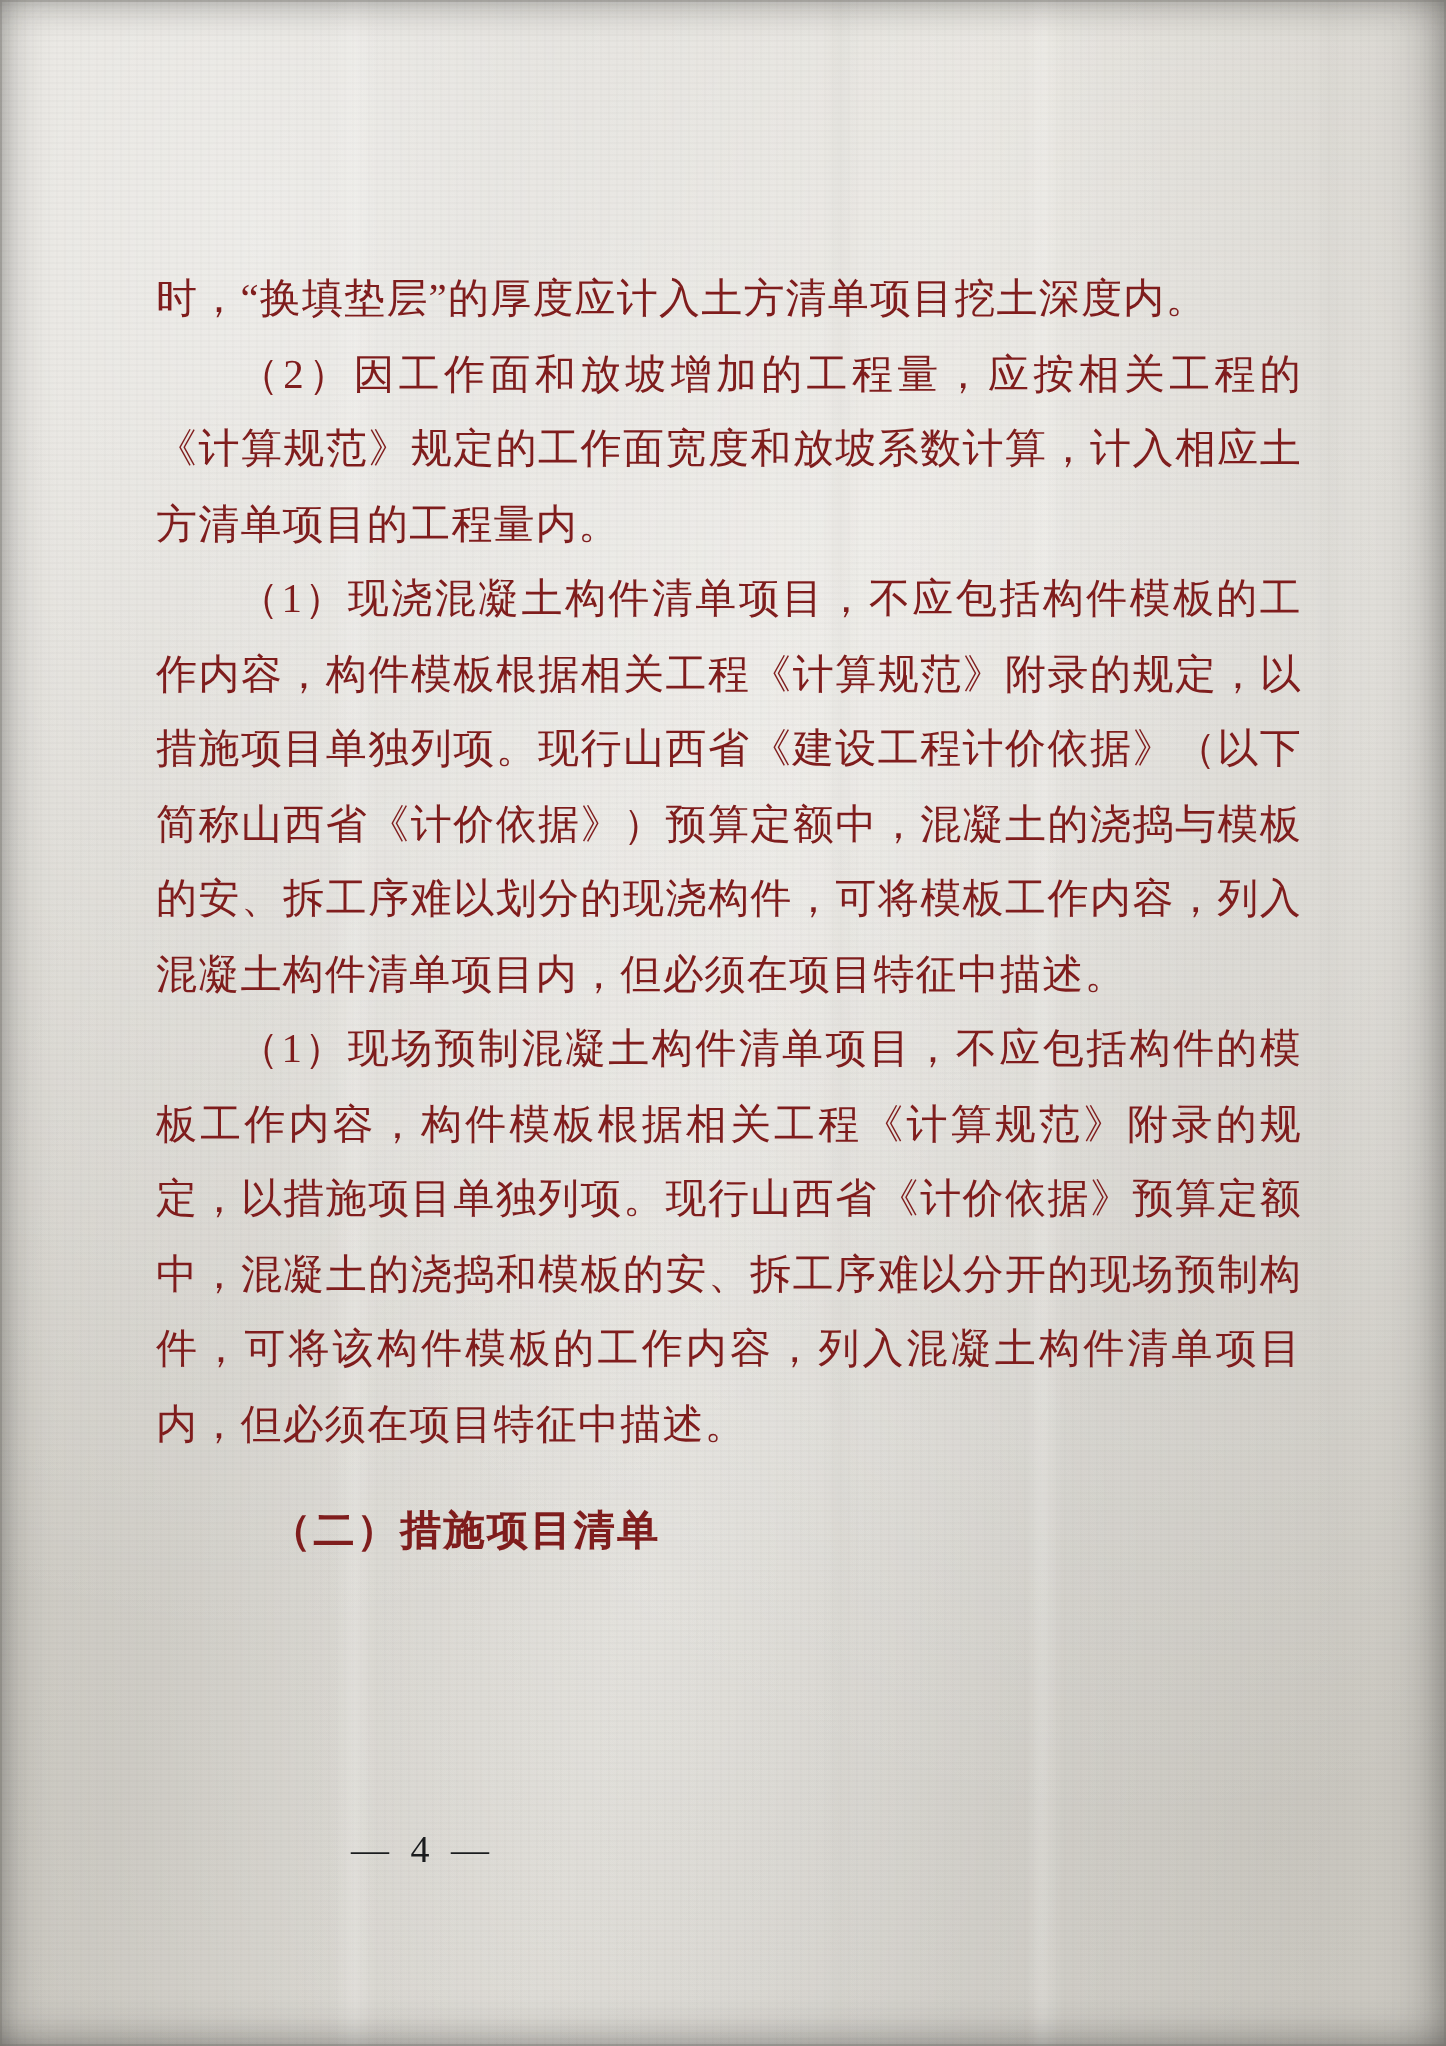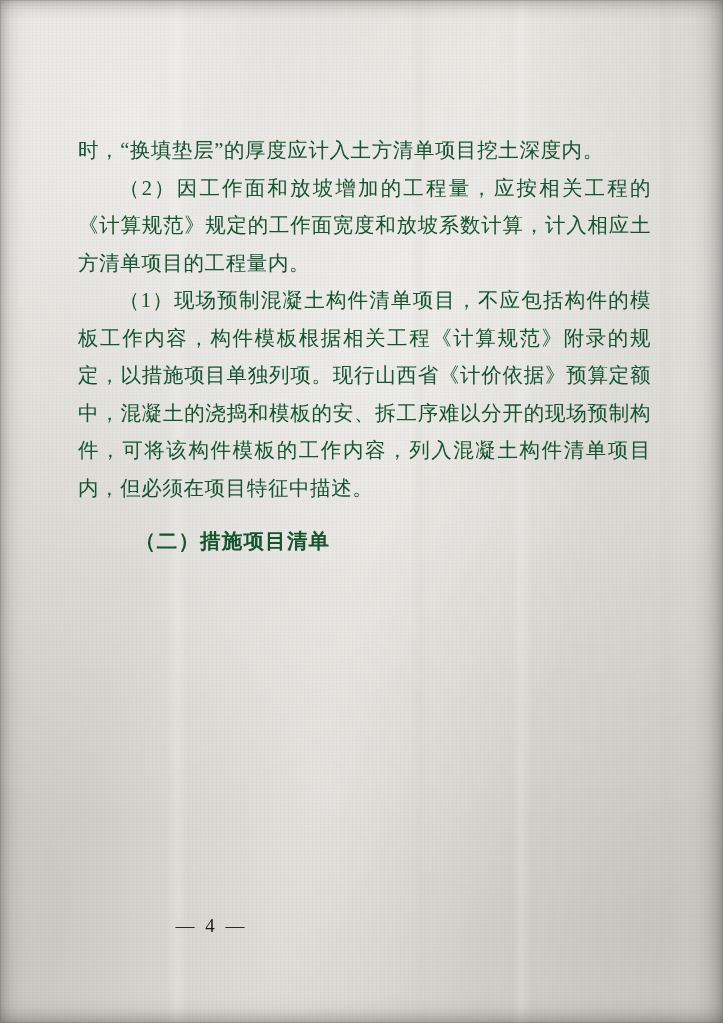--- a/index.html
+++ b/index.html
@@ -62,21 +62,21 @@
   .content {
     position: absolute;
     left: 0; top: 0; right: 0; bottom: 0;
     padding: 132px 72px 0 78px;
     box-sizing: border-box;
   }
   .doc-body {
     font-family: "Liberation Serif", "DejaVu Serif", serif;
     font-size: 20.5px;
     line-height: 37.5px;
-    color: #14532d;
+    color: #7f1d1d;
     letter-spacing: 0.6px;
     text-align: justify;
     text-justify: inter-ideograph;
   }
   .para {
     margin: 0;
     text-indent: 0;
   }
   .para.indent {
     text-indent: 41px;
@@ -109,20 +109,21 @@
 
 <div class="page">
   <div class="paper-bg"></div>
   <div class="paper-noise"></div>
   <div class="scan-streaks"></div>
 
   <div class="content">
     <div class="doc-body">
       <p class="para">时，“换填垫层”的厚度应计入土方清单项目挖土深度内。</p>
       <p class="para indent">（2）因工作面和放坡增加的工程量，应按相关工程的《计算规范》规定的工作面宽度和放坡系数计算，计入相应土方清单项目的工程量内。</p>
+      <p class="para indent">（1）现浇混凝土构件清单项目，不应包括构件模板的工作内容，构件模板根据相关工程《计算规范》附录的规定，以措施项目单独列项。现行山西省《建设工程计价依据》（以下简称山西省《计价依据》）预算定额中，混凝土的浇捣与模板的安、拆工序难以划分的现浇构件，可将模板工作内容，列入混凝土构件清单项目内，但必须在项目特征中描述。</p>
       <p class="para indent">（1）现场预制混凝土构件清单项目，不应包括构件的模板工作内容，构件模板根据相关工程《计算规范》附录的规定，以措施项目单独列项。现行山西省《计价依据》预算定额中，混凝土的浇捣和模板的安、拆工序难以分开的现场预制构件，可将该构件模板的工作内容，列入混凝土构件清单项目内，但必须在项目特征中描述。</p>
       <p class="heading">（二）措施项目清单</p>
     </div>
   </div>
 
   <div class="page-number">
     <span class="page-number-inner">— 4 —</span>
   </div>
 
   <div class="edge-shade"></div>

